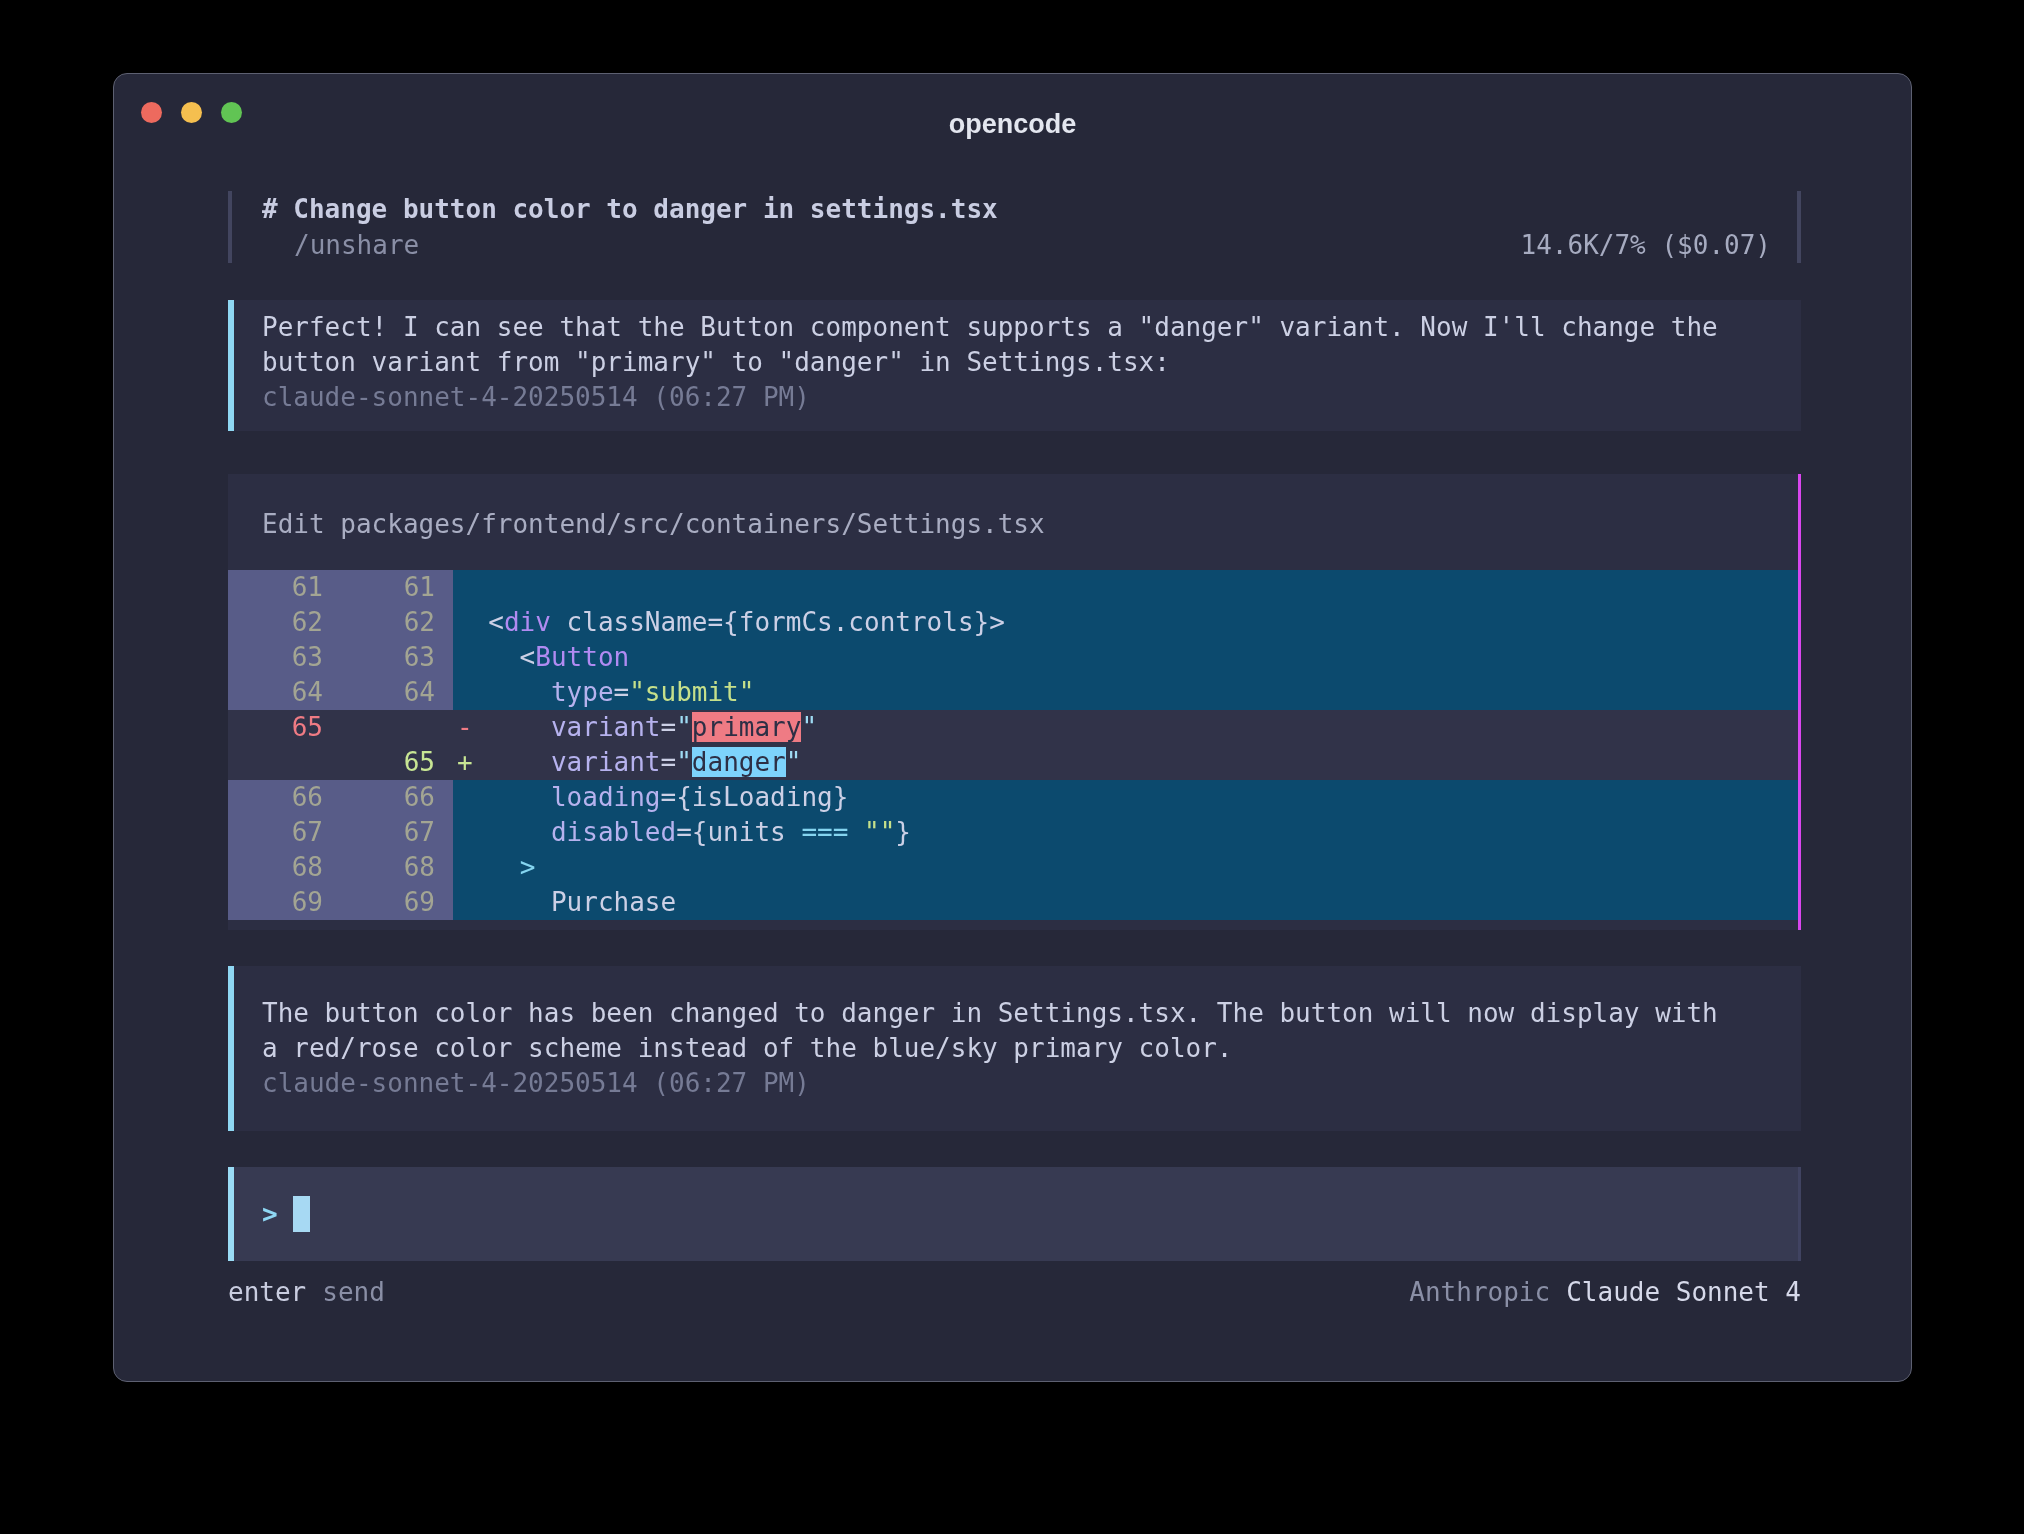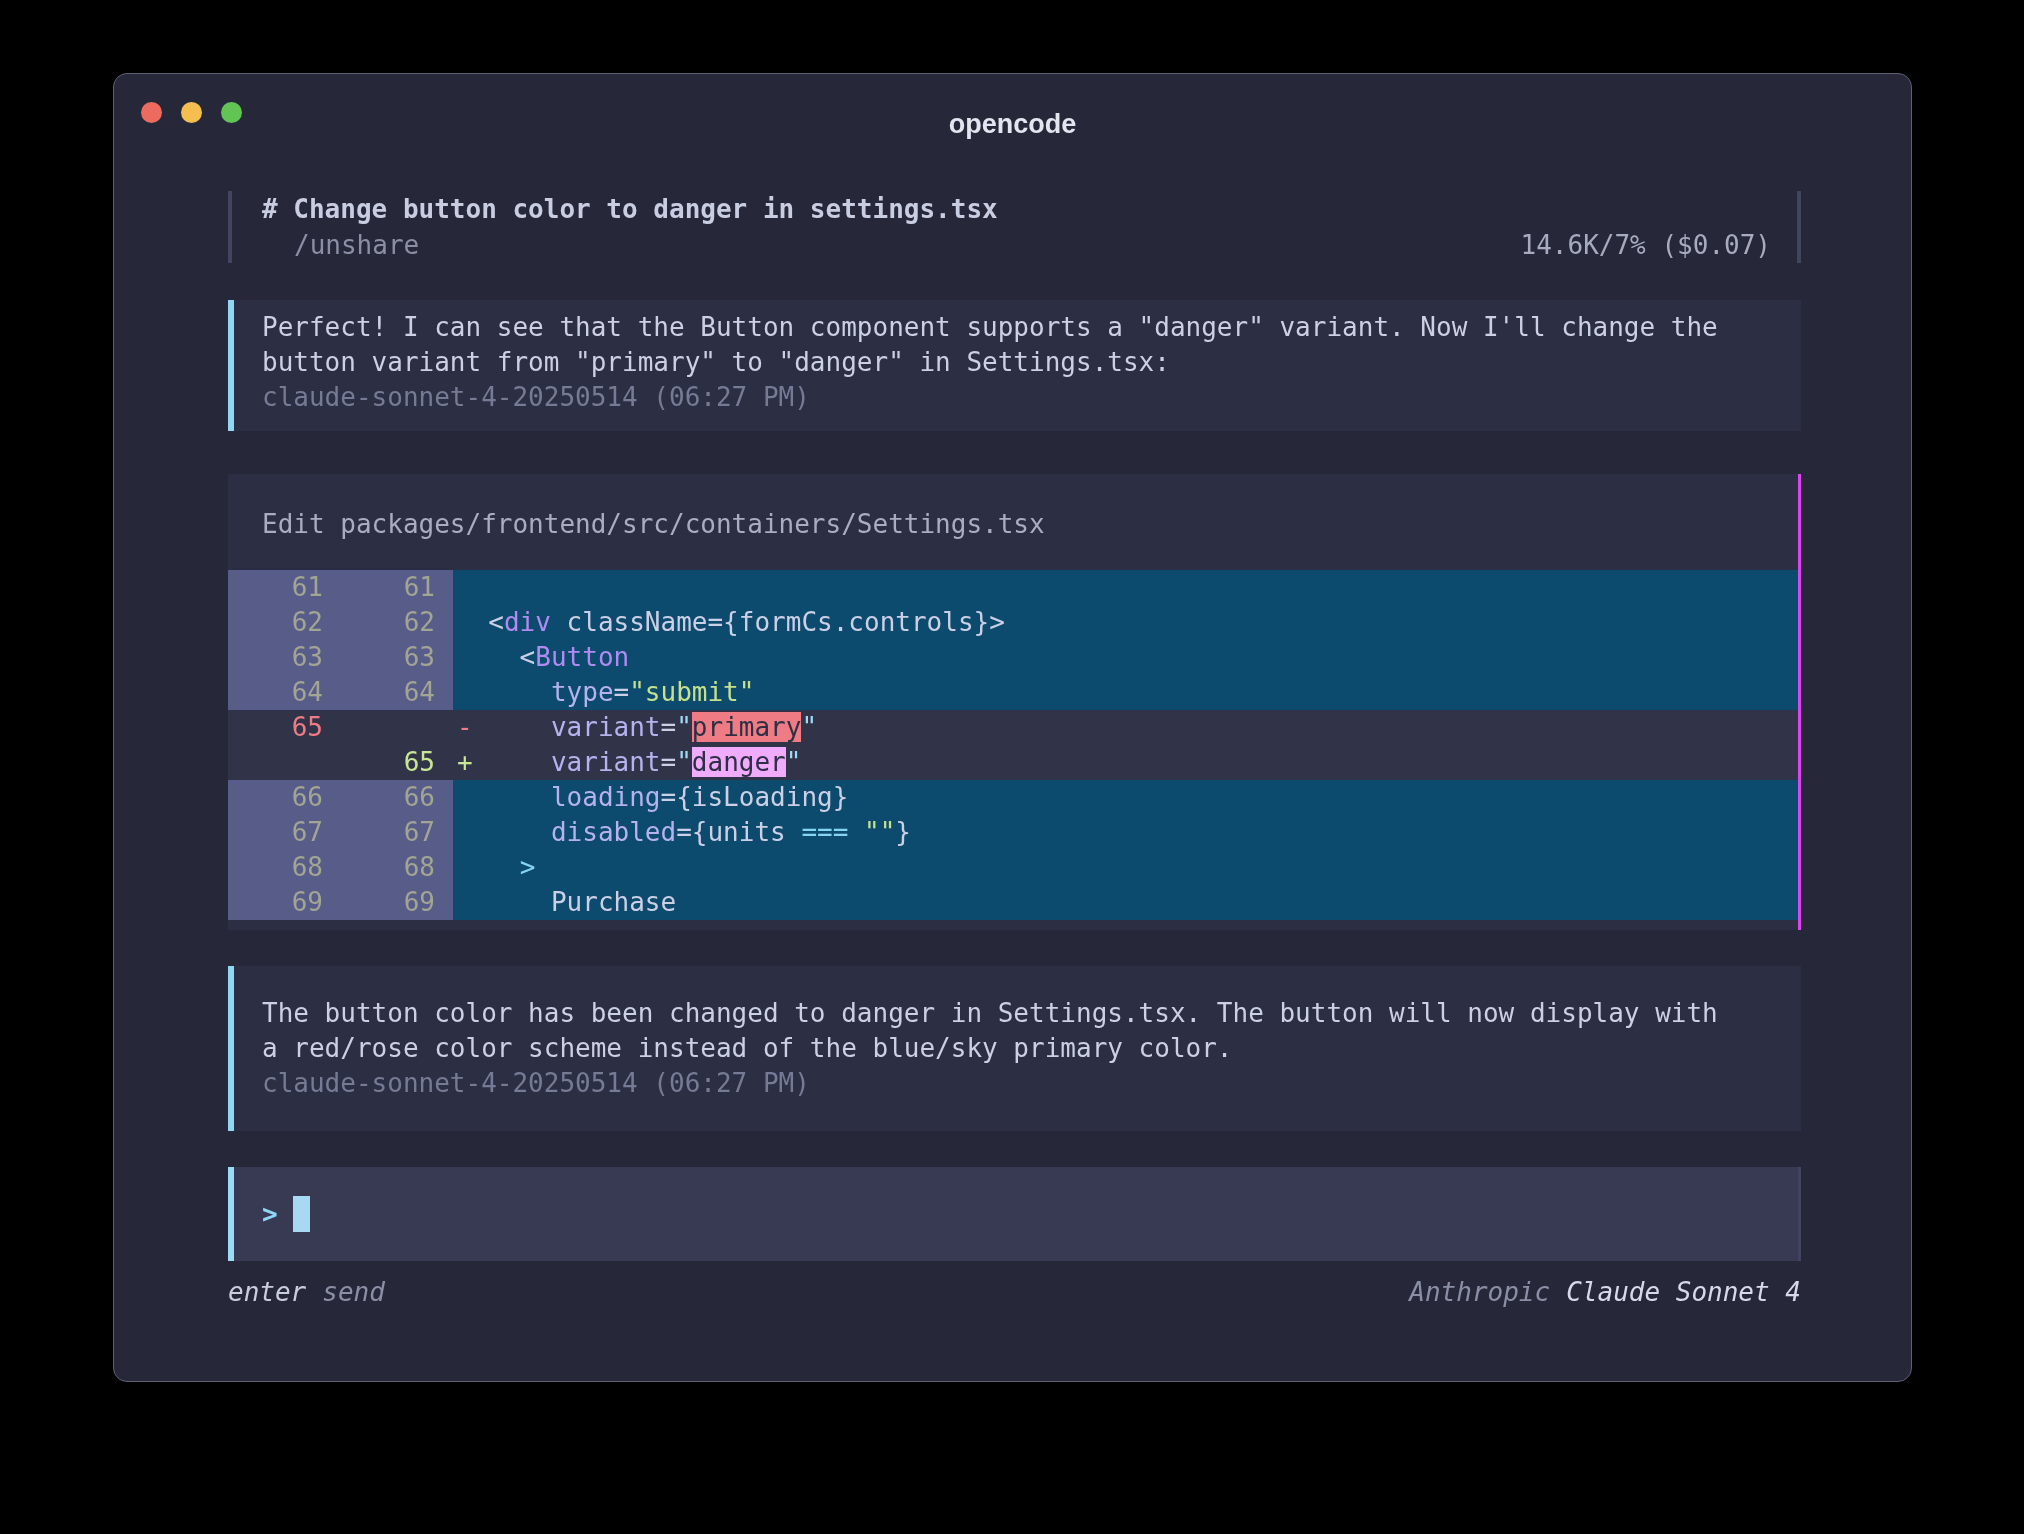--- a/index.html
+++ b/index.html
@@ -52,30 +52,30 @@
 
   .c-def { color:#ccd0e6; }
   .c-tag { color:#b18bf2; }
   .c-attr { color:#b6b2ee; }
   .c-str { color:#c6e08b; }
   .c-strq { color:#9fdcf4; }
   .c-op { color:#85d5f0; }
   .c-delmark { color:#ef7b84; }
   .c-addmark { color:#c8e694; }
   .c-delword { background:#ef7b84; color:#2d2f45; }
-  .c-addword { background:#f0abfc; color:#2d2f45; }
+  .c-addword { background:#7dd3fc; color:#2d2f45; }
 
   
   .prompt { margin-top:36px; height:94px; background:#373a52; border-left:6px solid #9adcf6;
             border-right:3px solid #404361; display:flex; align-items:center; padding-left:28px; }
   .prompt-symbol { color:#8fd7f3; font-weight:bold; }
   .cursor { display:inline-block; width:17px; height:36px; background:#a7d9f3; margin-left:15px; }
 
   
-  .footer-row { margin-top:14px; display:flex; line-height:35px;font-style:italic; }
+  .footer-row { margin-top:14px; display:flex; line-height:35px; }
   .key-hint { color:#c9cde0; }
   .key-action { color:#8a8fa6; margin-left:16px; }
   .provider { margin-left:auto; color:#8a8fa6; }
   .model { color:#d6d9ea; margin-left:16px; }
 
   
   .statusbar { position:absolute; left:0; bottom:0; width:100%; height:37px; background:#34374d;
                display:flex; align-items:center; line-height:37px; border-radius:0 0 12px 12px; }
   .sb-left { background:#3d4057; padding:0 22px 0 19px; height:100%; display:flex; align-items:center; }
   .sb-open { color:#9ca1bb; } .sb-code { color:#e8eaf5; font-weight:bold; }

